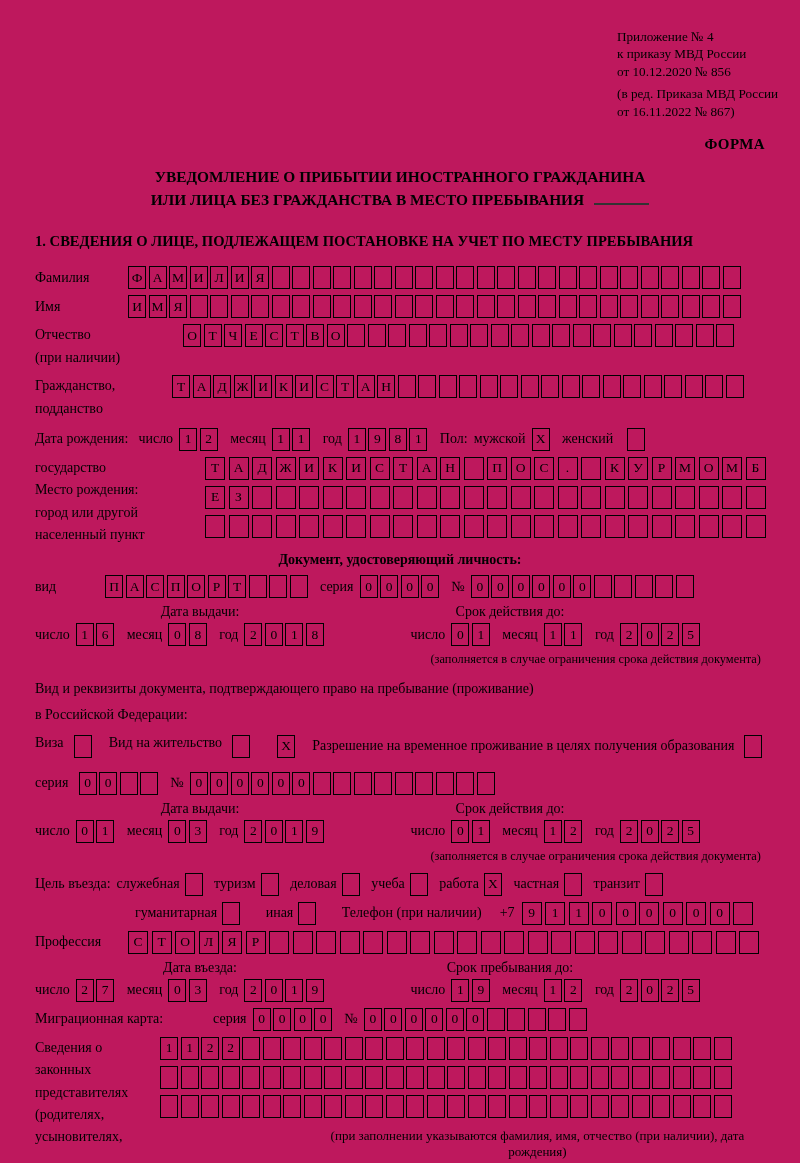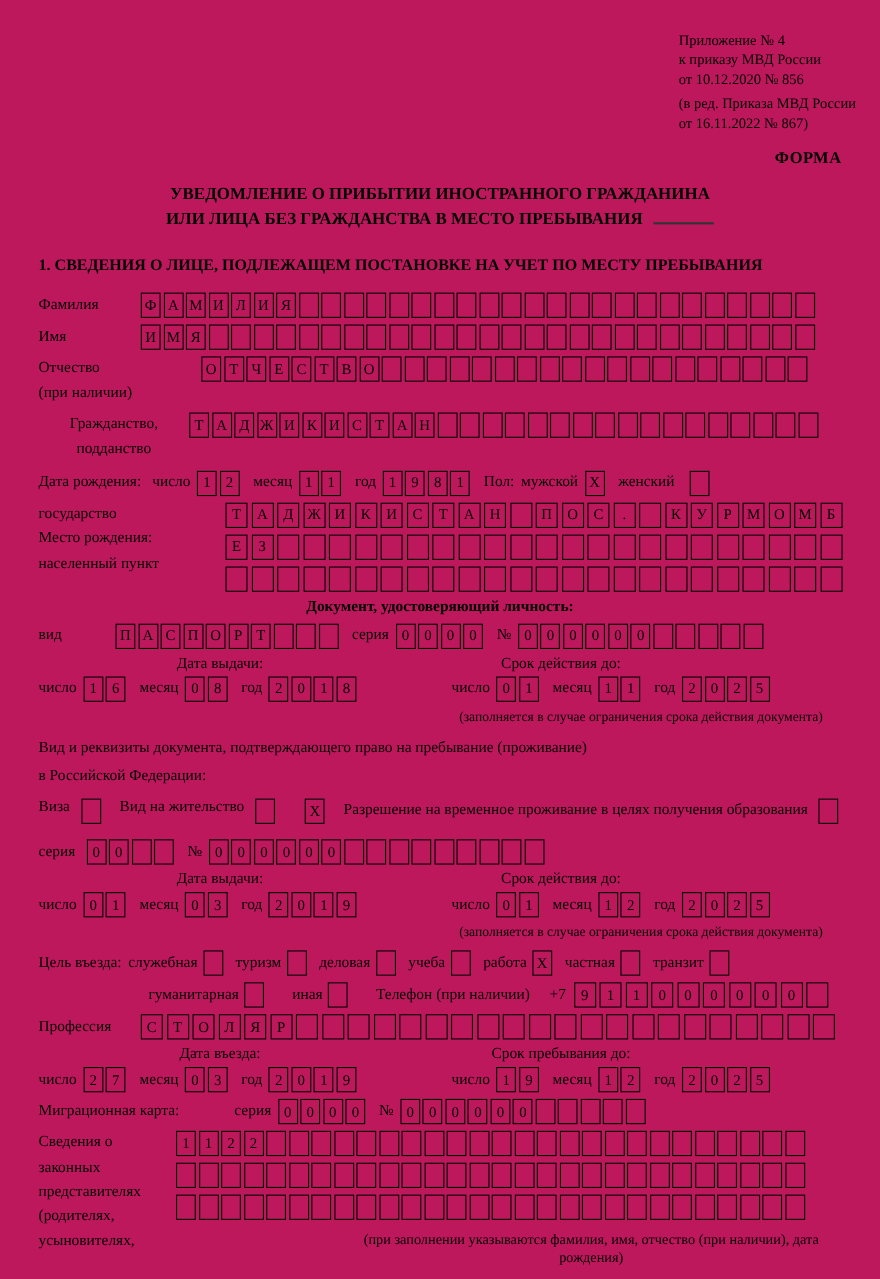--- a/index.html
+++ b/index.html
@@ -14,39 +14,39 @@
   .annex .gap{height:5px;}
   .forma{text-align:right;font-weight:bold;font-size:15px;margin-top:16px;letter-spacing:.4px;}
   .title{text-align:center;font-weight:bold;font-size:15.4px;margin-top:12px;line-height:1.5;}
   .title-underline{display:inline-block;width:55px;border-bottom:2px solid #333;margin-left:10px;}
   .sec-heading{font-weight:bold;font-size:14.6px;margin-top:22px;margin-bottom:16px;}
 
   
   .frow{display:flex;align-items:center;margin-bottom:6px;}
   .frow.top{align-items:flex-start;}
   .flabel{flex:none;line-height:1.6;}
-  .w70{width:70px;}.w93{width:93px;}.w125{width:125px;}.w137{width:137px;text-align:center;}
+  .w70{width:70px;}.w93{width:93px;}.w125{width:125px;}.w137{width:137px;}
   .w148{width:148px;}.w170{width:170px;}
   .flabel .l{display:block;}
 
   
   .cells{display:inline-flex;flex:none;}
   .cell{width:16px;height:21px;border:1.5px solid #000;margin-right:2.5px;
         display:inline-flex;align-items:center;justify-content:center;
         font-size:13.5px;flex:none;}
   .wide .cell{width:18px;margin-right:3.5px;}
   .cellcol{display:flex;flex-direction:column;gap:6px;}
 
   .dlabel{margin:0 6px 0 10px;flex:none;}
   .dlabel.first{margin-left:0;}
   .dright{margin-left:auto;margin-right:63px;display:flex;align-items:center;}
   .cap-row{display:flex;margin:5px 0 3px;}
   .cap-left{width:330px;text-align:center;}
   .cap-right{flex:1;text-align:center;padding-right:110px;}
-  .note-right{text-align:right;font-size:12.4px;margin:1px 17px 9px;}
+  .note-right{text-align:right;font-size:12.4px;margin:1px 4px 9px;}
   .plain{line-height:1.8;}
 
   .cbrow{display:flex;align-items:flex-start;justify-content:space-between;margin:8px 0 14px;}
   .cbitem{display:flex;align-items:flex-start;}
   .cbitem .cells{margin-left:10px;}
   .stack{text-align:center;line-height:1.55;}
 
   .p{display:flex;align-items:center;margin-right:9px;}
   .p .plab{margin-right:5px;}
   .indent{margin-left:100px;}
@@ -252,20 +252,21 @@
     <span class="dlabel">женский</span>
     <span class="cells" style="margin-left:8px">
         <span class="cell"></span>
       </span>
   </div>
 
   <div class="frow top">
     <span class="flabel w170">
       <span class="l">государство</span>
       <span class="l">Место рождения:</span>
+      <span class="l">город или другой</span>
       <span class="l">населенный пункт</span>
     </span>
     <span class="cellcol">
       <span class="cells wide">
           <span class="cell">Т</span>
           <span class="cell">А</span>
           <span class="cell">Д</span>
           <span class="cell">Ж</span>
           <span class="cell">И</span>
           <span class="cell">К</span>

